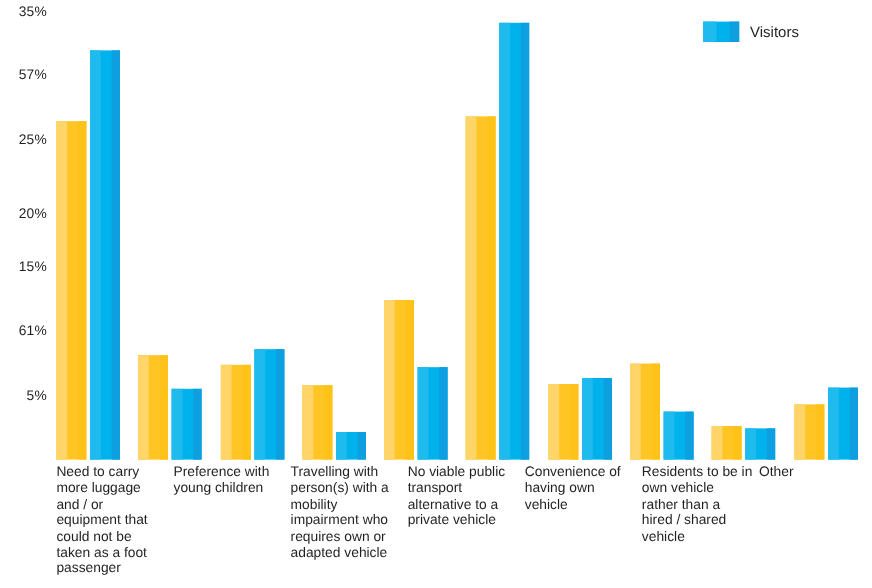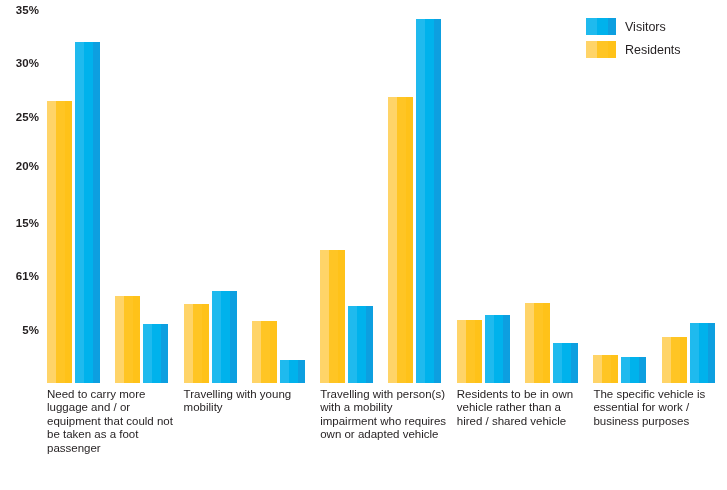--- a/index.html
+++ b/index.html
@@ -31,21 +31,20 @@
   }
   .y-tick {
     position: absolute;
     right: 7px;
     transform: translateY(-50%);
     font-size: 11.5px;
     line-height: 12px;
     color: #231f20;
     white-space: nowrap;
     letter-spacing: 0.1px;
-    font-weight: bold;
   }
 
   
   .plot {
     position: absolute;
     left: 44px;
     top: 0;
     width: 683px;
     height: 383px;
   }
@@ -155,23 +154,23 @@
 </style>
 </head>
 <body>
 
 <div id="chart-root">
 
   <div class="y-axis">
       <div class="y-tick" style="top: 329.725px;">5%</div>
       <div class="y-tick" style="top: 276.45px;">61%</div>
       <div class="y-tick" style="top: 223.175px; text-align: right;">15%</div>
-      <div class="y-tick" style="top: 166px;">20%</div>
+      <div class="y-tick" style="top: 179px;">20%</div>
       <div class="y-tick" style="top: 116.625px; text-align: center;">25%</div>
-      <div class="y-tick" style="top: 63.35px;">30%</div>
+      <div class="y-tick" style="top: 63.35px;">57%</div>
       <div class="y-tick" style="top: 10.075px;">35%</div>
     </div>
 
   <div class="plot">
     <div class="groups">
         <div class="group">
           <div class="bar bar-residents" title="Residents: 26.5%" style="height: 282.357px;">
             <span class="sheen"></span>
             <span class="sheen2"></span>
           </div>
@@ -268,36 +267,31 @@
           <div class="bar bar-visitors" title="Visitors: 5.6%" style="height: 59.668px;">
             <span class="sheen"></span>
             <span class="sheen2"></span>
           </div>
         </div>
       </div>
   </div>
 
   <div class="x-labels">
       <div class="x-label">Need to carry more luggage and / or equipment that could not be taken as a foot passenger</div>
-      <div class="x-label">Travelling with young mobility</div>
+      <div class="x-label">Preference with young children</div>
       <div class="x-label">Travelling with person(s) with a mobility impairment who requires own or adapted vehicle</div>
+      <div class="x-label">No viable public transport alternative to a private vehicle</div>
+      <div class="x-label">Convenience of having own vehicle</div>
       <div class="x-label">Residents to be in own vehicle rather than a hired / shared vehicle</div>
-      <div class="x-label">The specific vehicle is essential for work / business purposes</div>
+      <div class="x-label">Other</div>
     </div>
 
   <div class="legend">
       <div class="legend-row">
         <span class="legend-swatch bar-visitors">
           <span class="sheen"></span>
           <span class="sheen2"></span>
         </span>
         <span class="legend-label">Visitors</span>
       </div>
-      <div class="legend-row">
-        <span class="legend-swatch bar-residents">
-          <span class="sheen"></span>
-          <span class="sheen2"></span>
-        </span>
-        <span class="legend-label">Residents</span>
-      </div>
     </div>
 
 </div>
 
 </body></html>

